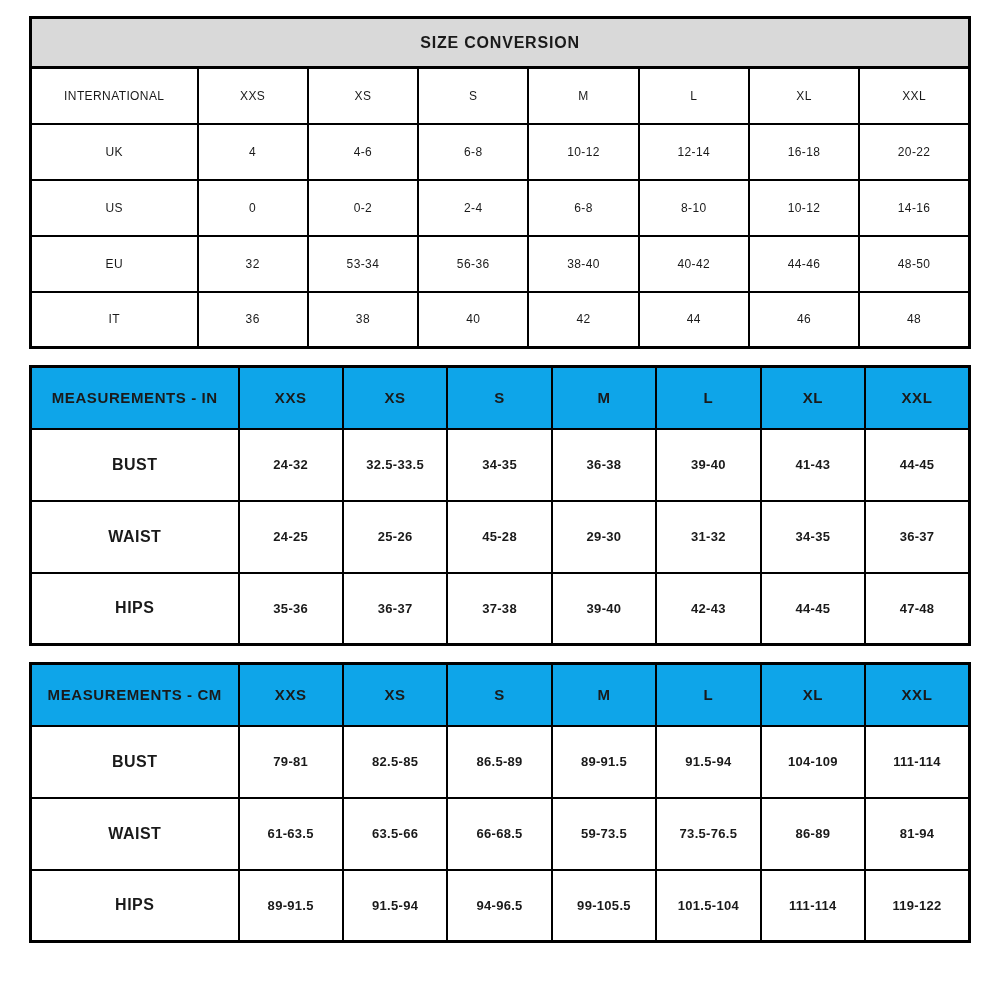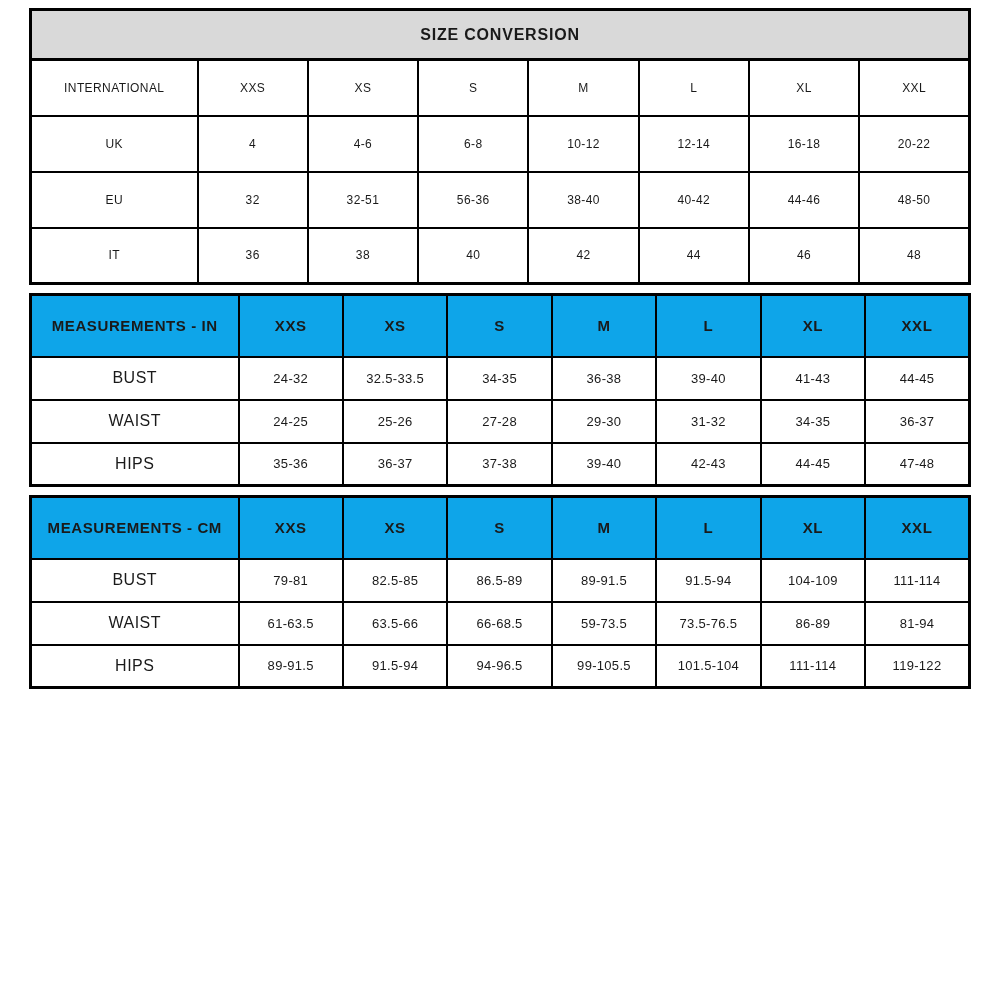--- a/index.html
+++ b/index.html
@@ -13,21 +13,21 @@
   .title {
     text-align: center;
     font-size: 27px;
     font-weight: 700;
     letter-spacing: 1.5px;
     margin-top: 14px;
     color: #111111;
   }
   table.tbl {
     border-collapse: collapse;
-    margin: 8px auto 0 auto;
+    margin: 16px auto 0 auto;
     width: 942px;
     table-layout: fixed;
   }
   table.tbl, table.tbl th, table.tbl td {
     border: 2px solid #000000;
   }
   table.tbl { border-width: 3px; }
   th, td {
     text-align: center;
     vertical-align: middle;
@@ -45,21 +45,21 @@
   .t1 td { height: 56px; font-size: 12px; font-weight: 500; letter-spacing: 0.4px; }
   
   .tm th {
     background: #0ea5e9;
     height: 62px;
     font-size: 15px;
     font-weight: 700;
     letter-spacing: 0.6px;
     border-width: 3px;
   }
-  .tm td { height: 43px; font-size: 13px; font-weight: 400; letter-spacing: 0.3px; }
+  .tm td { height: 72px; font-size: 13px; font-weight: 700; letter-spacing: 0.3px; }
   .tm td.row-label { font-size: 16px; letter-spacing: 0.5px; }
 </style>
 </head>
 <body>
 
 <div class="page">
 
 
   <table class="tbl t1">
     <colgroup>
@@ -92,23 +92,33 @@
           <td class="row-label">UK</td>
           <td>4</td>
           <td>4-6</td>
           <td>6-8</td>
           <td>10-12</td>
           <td>12-14</td>
           <td>16-18</td>
           <td>20-22</td>
         </tr>
         <tr>
+          <td class="row-label">US</td>
+          <td>0</td>
+          <td>0-2</td>
+          <td>2-4</td>
+          <td>6-8</td>
+          <td>8-10</td>
+          <td>10-12</td>
+          <td>14-16</td>
+        </tr>
+        <tr>
           <td class="row-label">EU</td>
           <td>32</td>
-          <td>32-51</td>
+          <td>53-34</td>
           <td>56-36</td>
           <td>38-40</td>
           <td>40-42</td>
           <td>44-46</td>
           <td>48-50</td>
         </tr>
         <tr>
           <td class="row-label">IT</td>
           <td>36</td>
           <td>38</td>
@@ -152,21 +162,21 @@
           <td>34-35</td>
           <td>36-38</td>
           <td>39-40</td>
           <td>41-43</td>
           <td>44-45</td>
         </tr>
         <tr>
           <td class="row-label">WAIST</td>
           <td>24-25</td>
           <td>25-26</td>
-          <td>27-28</td>
+          <td>45-28</td>
           <td>29-30</td>
           <td>31-32</td>
           <td>34-35</td>
           <td>36-37</td>
         </tr>
         <tr>
           <td class="row-label">HIPS</td>
           <td>35-36</td>
           <td>36-37</td>
           <td>37-38</td>

